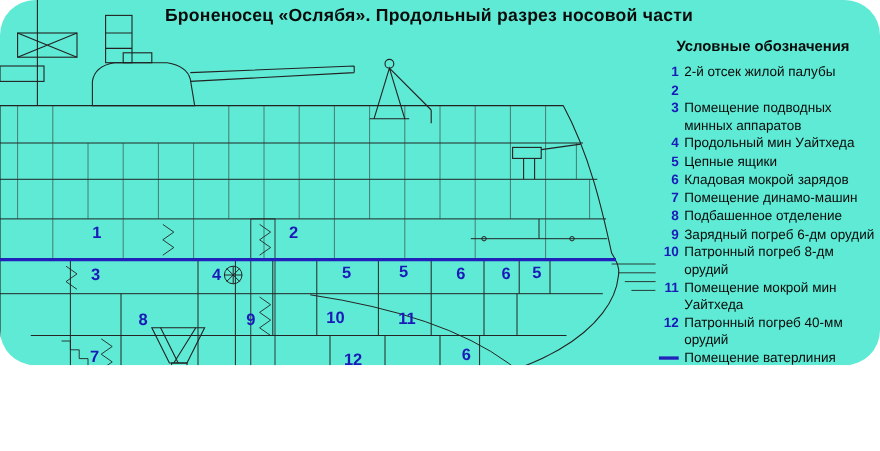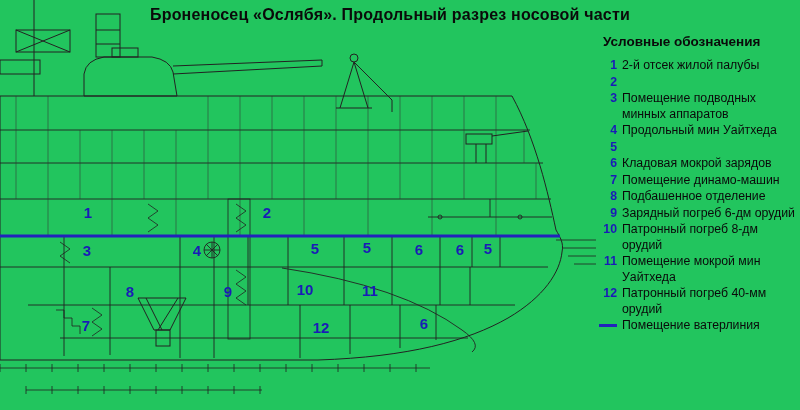--- a/index.html
+++ b/index.html
@@ -1,25 +1,25 @@
 <!DOCTYPE html>
 <html><head>
 <meta charset="utf-8">
 <style>
   html,body{margin:0;padding:0;background:#fff;}
-  #page{position:relative;width:800px;height:410px;background:#22c55e;overflow:hidden;
-        font-family:"Liberation Sans",sans-serif;color:#111;}
+  #page{position:relative;width:800px;height:332px;background:#5eead4;overflow:hidden;
+        font-family:"Liberation Sans",sans-serif;color:#111;border-radius:32px;}
   #title{position:absolute;left:0;top:6px;width:780px;text-align:center;
          font-size:16px;font-weight:bold;color:#0a0a0a;letter-spacing:.2px;}
   #diagram{position:absolute;left:0;top:0;width:596px;height:410px;}
   #diagram svg{position:absolute;left:0;top:0;}
   .dnum{position:absolute;transform:translate(-50%,-50%);font-size:15px;font-weight:bold;
         color:#1a1ab8;line-height:1;}
   #legend{position:absolute;left:599px;top:34px;width:198px;}
-  #legend-header{font-size:13.5px;font-weight:bold;margin:0 0 9px 4px;color:#0a0a0a;}
+  #legend-header{font-size:13.5px;font-weight:bold;margin:0 0 9px 16px;color:#0a0a0a;}
   .litem{display:flex;align-items:flex-start;margin:0 0 1px 0;font-size:12.3px;line-height:15.5px;}
   .lnum{flex:0 0 18px;text-align:right;padding-right:5px;color:#1a1ab8;font-weight:bold;}
   .ltext{flex:1;color:#0a0a0a;}
   .wline-icon{display:inline-block;flex:0 0 18px;margin-right:5px;margin-top:6px;
               border-top:3px solid #2222bb;height:0;}
 </style>
 </head>
 <body>
 
 <div id="page">
@@ -141,20 +141,21 @@
     <div class="litem">
       <span class="lnum">3</span>
       <span class="ltext">Помещение подводных минных аппаратов</span>
     </div>
     <div class="litem">
       <span class="lnum">4</span>
       <span class="ltext">Продольный мин Уайтхеда</span>
     </div>
     <div class="litem">
       <span class="lnum">5</span>
+      <span class="ltext">Цепные ящики</span>
     </div>
     <div class="litem">
       <span class="lnum">6</span>
       <span class="ltext">Кладовая мокрой зарядов</span>
     </div>
     <div class="litem">
       <span class="lnum">7</span>
       <span class="ltext">Помещение динамо-машин</span>
     </div>
     <div class="litem">

